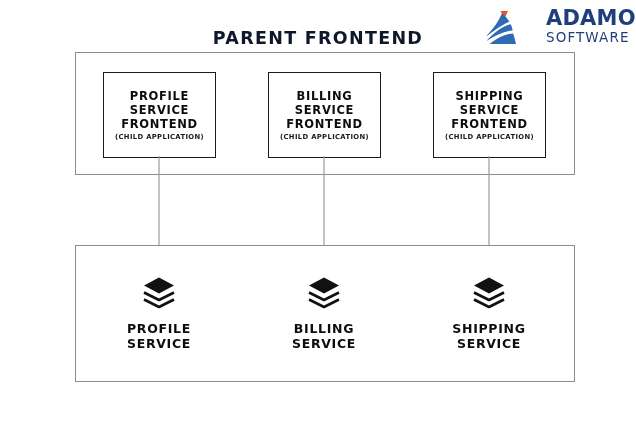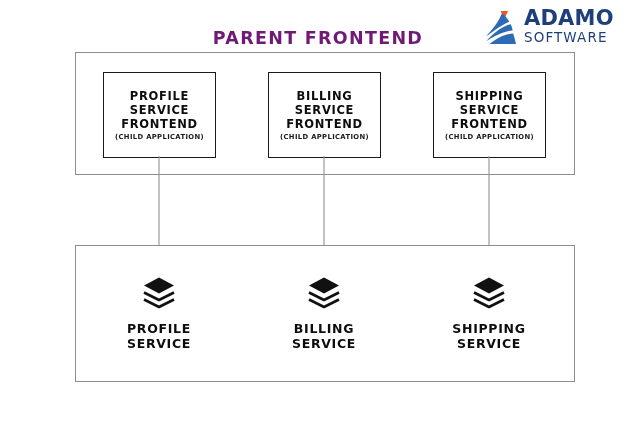--- a/index.html
+++ b/index.html
@@ -21,20 +21,21 @@
 
   
   #logo {
     position: absolute;
     left: 482px;
     top: 4px;
     width: 150px;
     height: 44px;
     display: flex;
     align-items: center;
+    gap: 22px;
   }
   #logo-mark {
     width: 40px;
     height: 40px;
     flex: 0 0 40px;
   }
   #logo-words {
     margin-left: 2px;
     display: flex;
     flex-direction: column;
@@ -60,21 +61,21 @@
   #page-title {
     position: absolute;
     left: 0;
     top: 28px;
     width: 636px;
     text-align: center;
     font-family: "DejaVu Sans", sans-serif;
     font-weight: bold;
     font-size: 17.5px;
     letter-spacing: 1.3px;
-    color: #701a75;
+    color: #0f172a;
   }
 
   
   .container-box {
     position: absolute;
     border: 1px solid #8d8d8d;
     background: #ffffff;
     box-sizing: border-box;
   }
   #parent-container {

